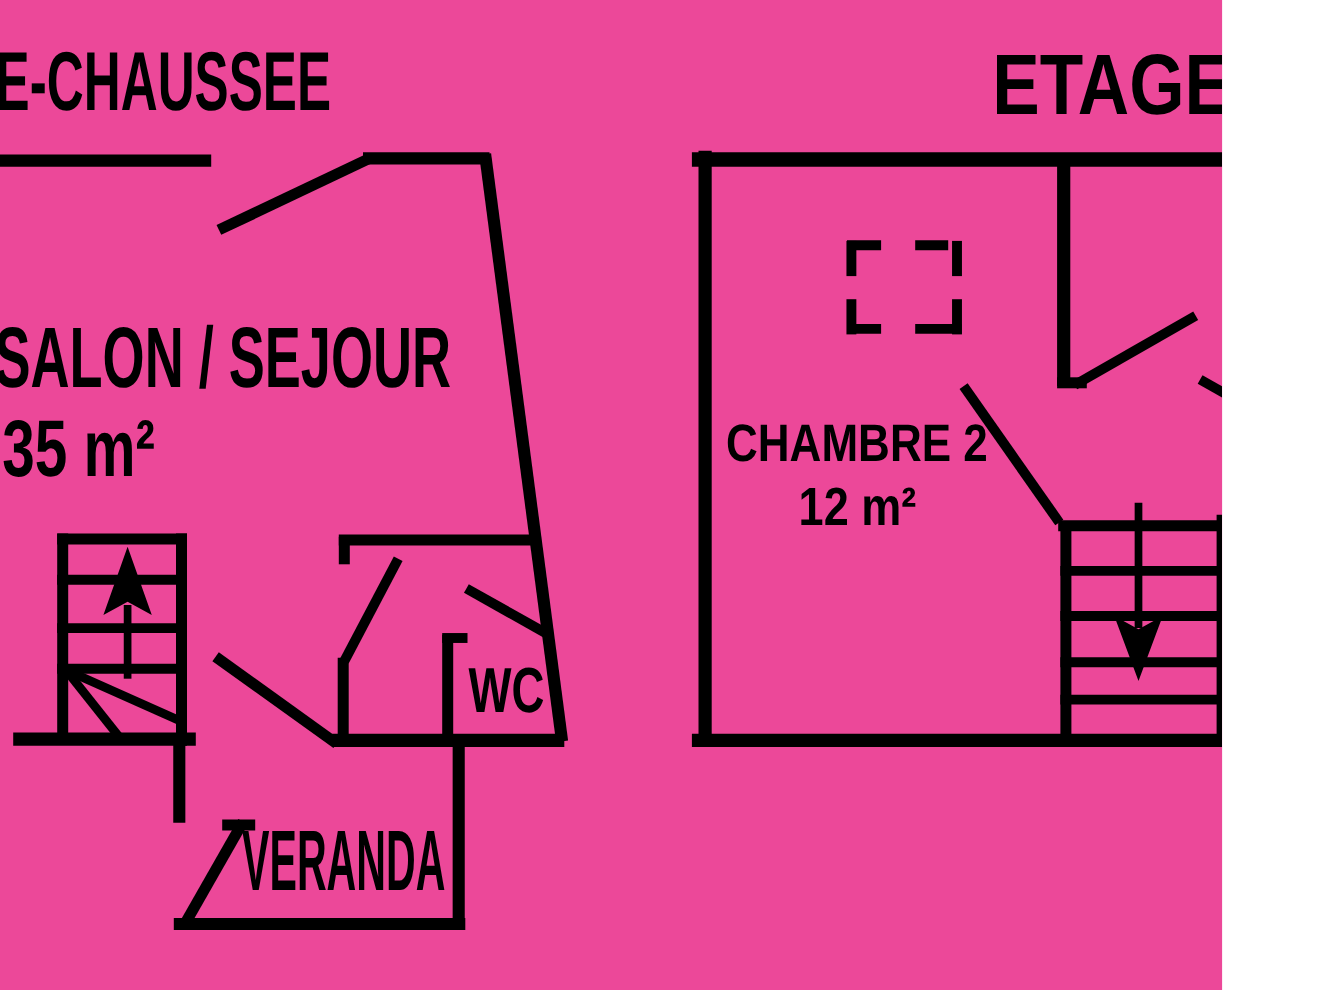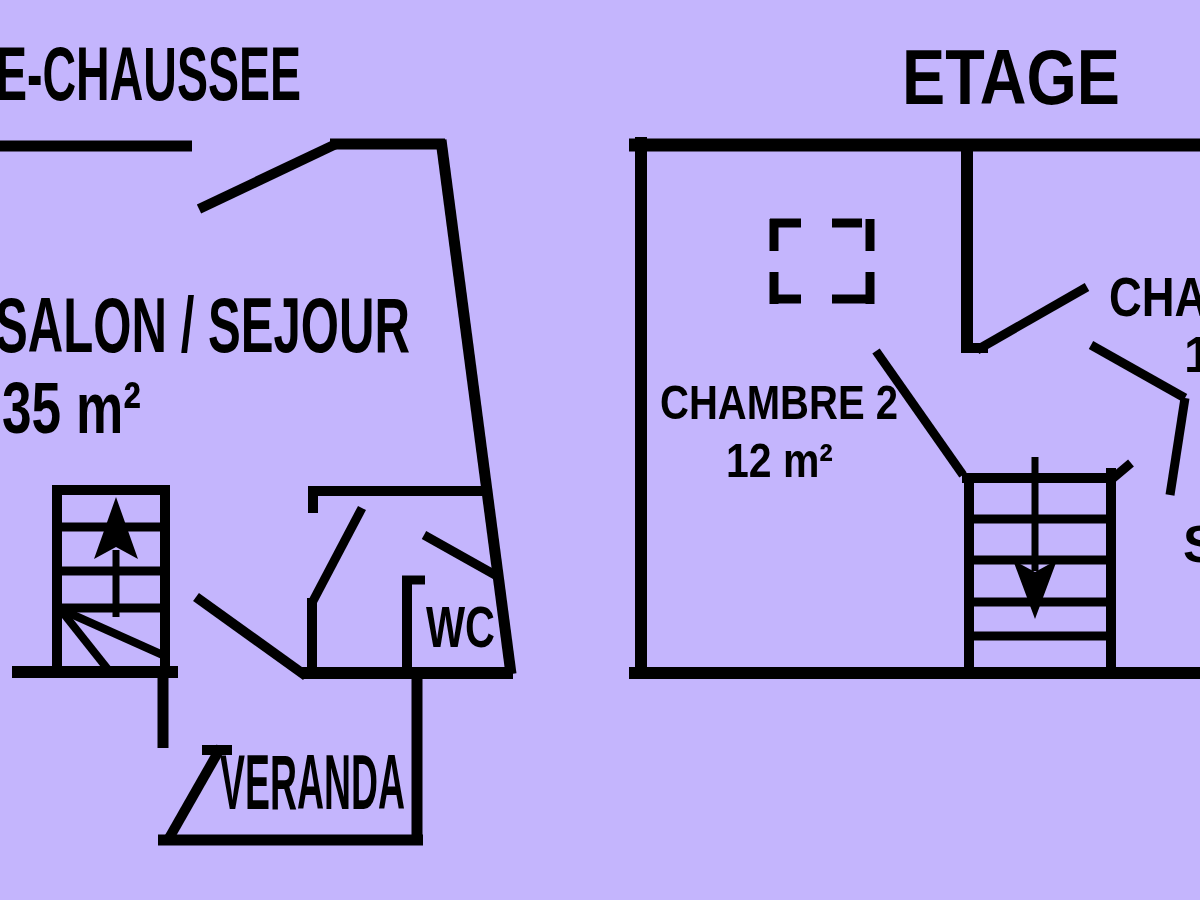--- a/index.html
+++ b/index.html
@@ -1,19 +1,19 @@
 <!DOCTYPE html>
 <html><head>
 <meta charset="utf-8">
 <style>
   html,body{margin:0;padding:0;background:#ffffff;}
   .canvas{
     position:relative;
-    width:1200px;height:900px;
-    background:#c4b5fd;
+    width:1111px;height:900px;
+    background:#ec4899;
     overflow:hidden;
     font-family:"Liberation Sans", sans-serif;
   }
   svg{display:block;}
   svg text{
     font-family:"Liberation Sans", sans-serif;
     font-weight:bold;
     fill:#000000;
   }
   .ln{stroke:#000000;fill:none;}

